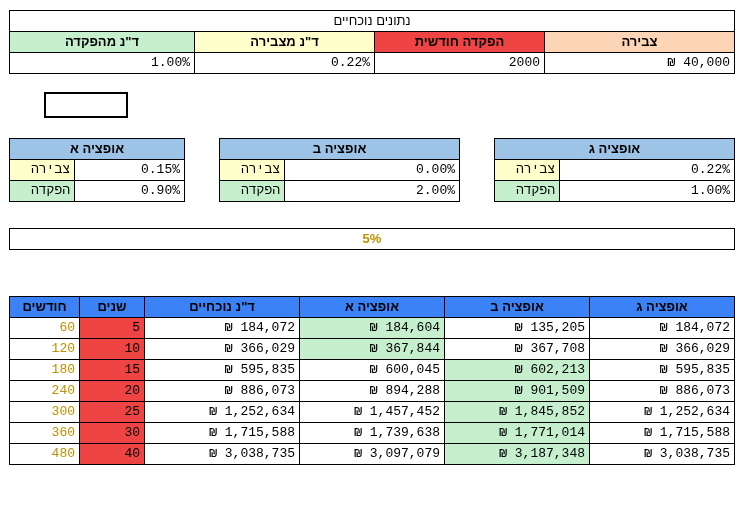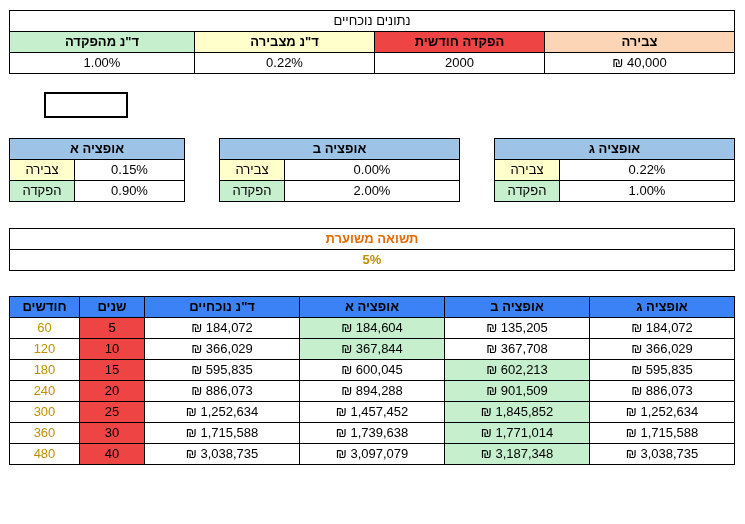--- a/index.html
+++ b/index.html
@@ -28,21 +28,21 @@
   td {
     border: 1px solid #000000;
     height: 20px;
     padding: 0 4px;
     white-space: nowrap;
     overflow: hidden;
     font-size: 13px;
     line-height: 18px;
   }
   .c-center { text-align: center; }
-  .c-right  { text-align: center; }
+  .c-right  { text-align: right; font-family: Liberation Mono, monospace; }
   .bold { font-weight: bold; }
 
   
   .f-white  { background: #ffffff; }
   .f-green  { background: #c6efce; }
   .f-yellow { background: #ffffcc; }
   .f-blue   { background: #9dc3e6; }
   .f-lblue  { background: #ef4444; margin-left: 20px; }
   .f-orange { background: #fbd5b5; }
   .f-gray   { background: #3b82f6; }
@@ -133,23 +133,20 @@
       <td class="c-right f-green">הפקדה</td>
     </tr>
   </tbody>
     </table>
 
   <table id="block-yield" style="width:725px">
     <colgroup>
         <col style="width:725px">
       </colgroup>
     <tbody>
-        <tr>
-      <td class="c-center bold t-orange f-white">תשואה משוערת</td>
-    </tr>
     <tr>
       <td class="c-center bold t-amber f-white">5%</td>
     </tr>
   </tbody>
     </table>
 
   <table id="block-results" style="width:725px">
     <colgroup>
       <col style="width:145px">
         <col style="width:145px">

